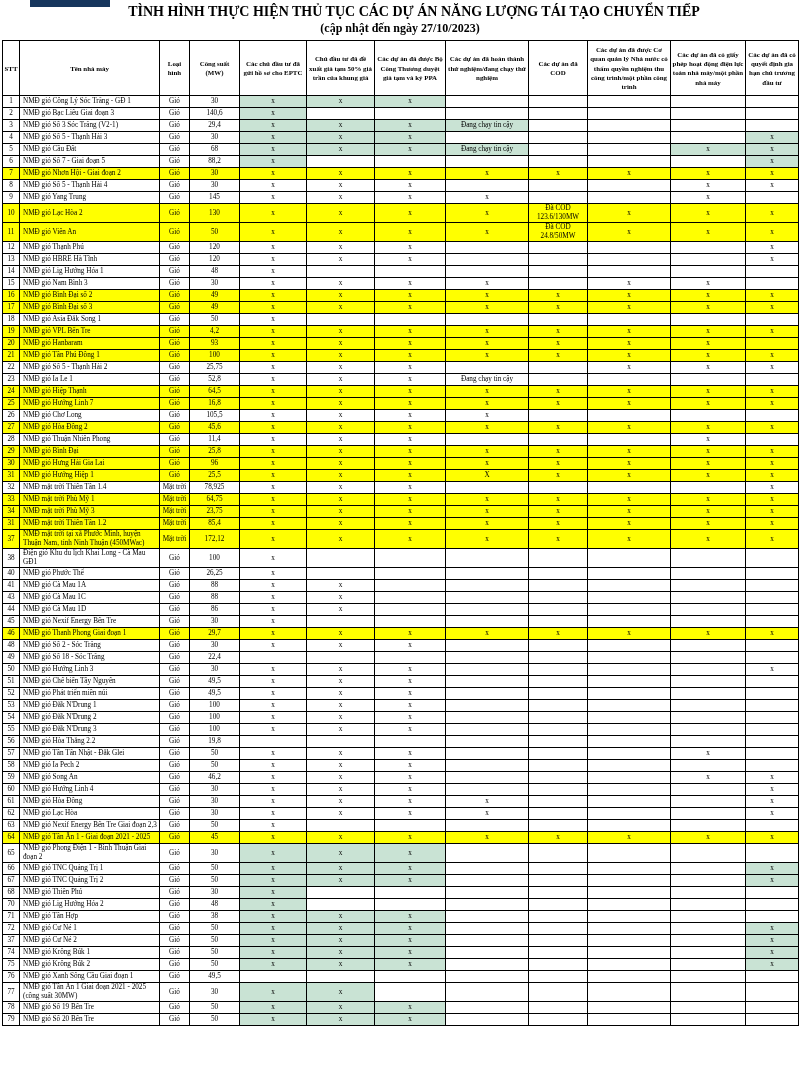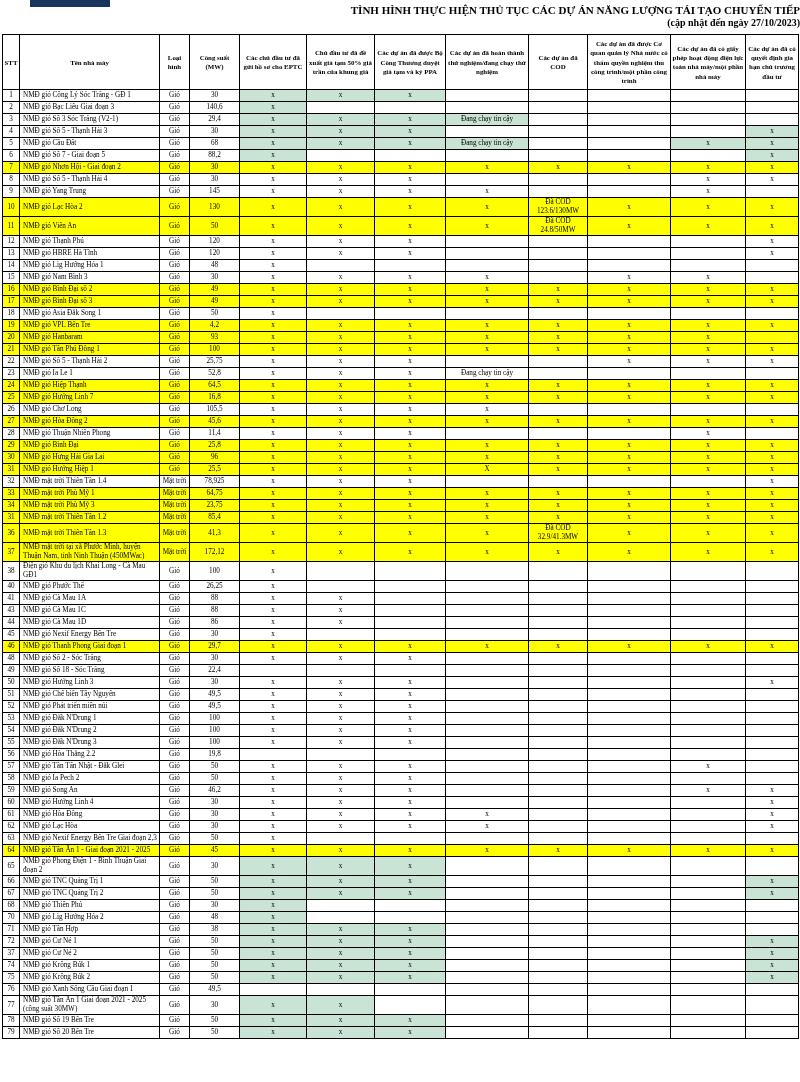--- a/index.html
+++ b/index.html
@@ -1,20 +1,20 @@
 <!DOCTYPE html>
 <html><head>
 <meta charset="utf-8">
 <style>
   html,body{margin:0;padding:0;}
   body{width:800px;height:1082px;background:#ffffff;position:relative;
        font-family:"Liberation Serif", serif;color:#000;}
   .artifact{position:absolute;top:0;left:30px;width:80px;height:7px;background:#17365d;}
-  .title{ text-align:right;font-weight:bold;font-size:11px;padding-top:4px;line-height:1.2;padding-left:28px;}
-  .subtitle{text-align:right;font-weight:bold;font-size:10px;line-height:1.2;}
+  .title{ text-align:center;font-weight:bold;font-size:14px;padding-top:4px;line-height:1.2;padding-left:28px;}
+  .subtitle{text-align:center;font-weight:bold;font-size:12px;line-height:1.2;}
   table{border-collapse:collapse;table-layout:fixed;width:796px;margin:5px 2px 0 2px;}
   th,td{border:1px solid #000;overflow:hidden;}
   thead th{font-size:6.9px;font-weight:bold;text-align:center;vertical-align:middle;
            padding:2px 1px;line-height:1.35;height:50px;background:#fff;}
   tbody td{font-size:7.2px;padding:0 1px;text-align:center;vertical-align:middle;
            line-height:1.25;height:11px;}
   td.name{text-align:left;padding-left:3px;}
   tr.yellow td{background:#ffff00;}
   td.green{background:#c9e3d4;}
 </style>
@@ -542,34 +542,20 @@
         <td class="st">x</td>
         <td class="st">x</td>
         <td class="st">x</td>
         <td class="st">x</td>
         <td class="st">x</td>
         <td class="st">x</td>
         <td class="st">x</td>
         <td class="st">x</td>
       </tr>
       <tr class="yellow">
-        <td class="stt">36</td>
-        <td class="name">NMĐ mặt trời Thiên Tân 1.3</td>
-        <td class="type">Mặt trời</td>
-        <td class="mw">41,3</td>
-        <td class="st">x</td>
-        <td class="st">x</td>
-        <td class="st">x</td>
-        <td class="st">x</td>
-        <td class="st">Đã COD 32.9/41.3MW</td>
-        <td class="st">x</td>
-        <td class="st">x</td>
-        <td class="st">x</td>
-      </tr>
-      <tr class="yellow">
         <td class="stt">37</td>
         <td class="name">NMĐ mặt trời tại xã Phước Minh, huyện Thuận Nam, tỉnh Ninh Thuận (450MWac)</td>
         <td class="type">Mặt trời</td>
         <td class="mw">172,12</td>
         <td class="st">x</td>
         <td class="st">x</td>
         <td class="st">x</td>
         <td class="st">x</td>
         <td class="st">x</td>
         <td class="st">x</td>

